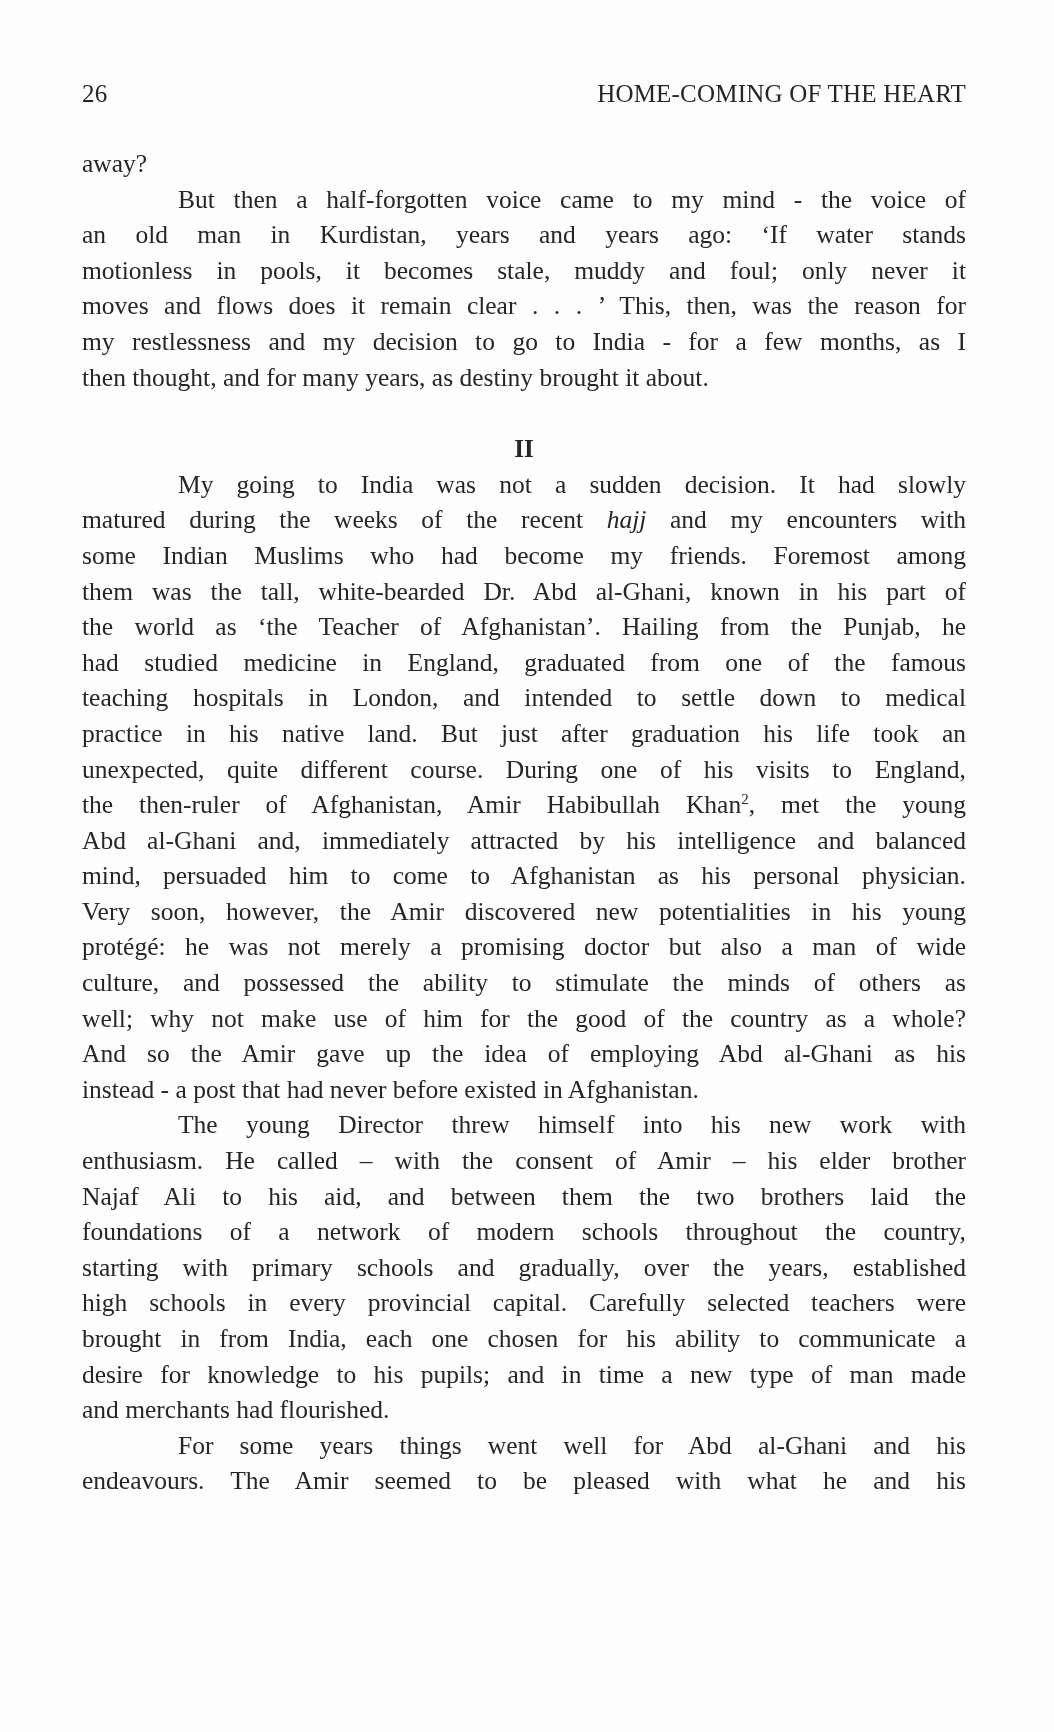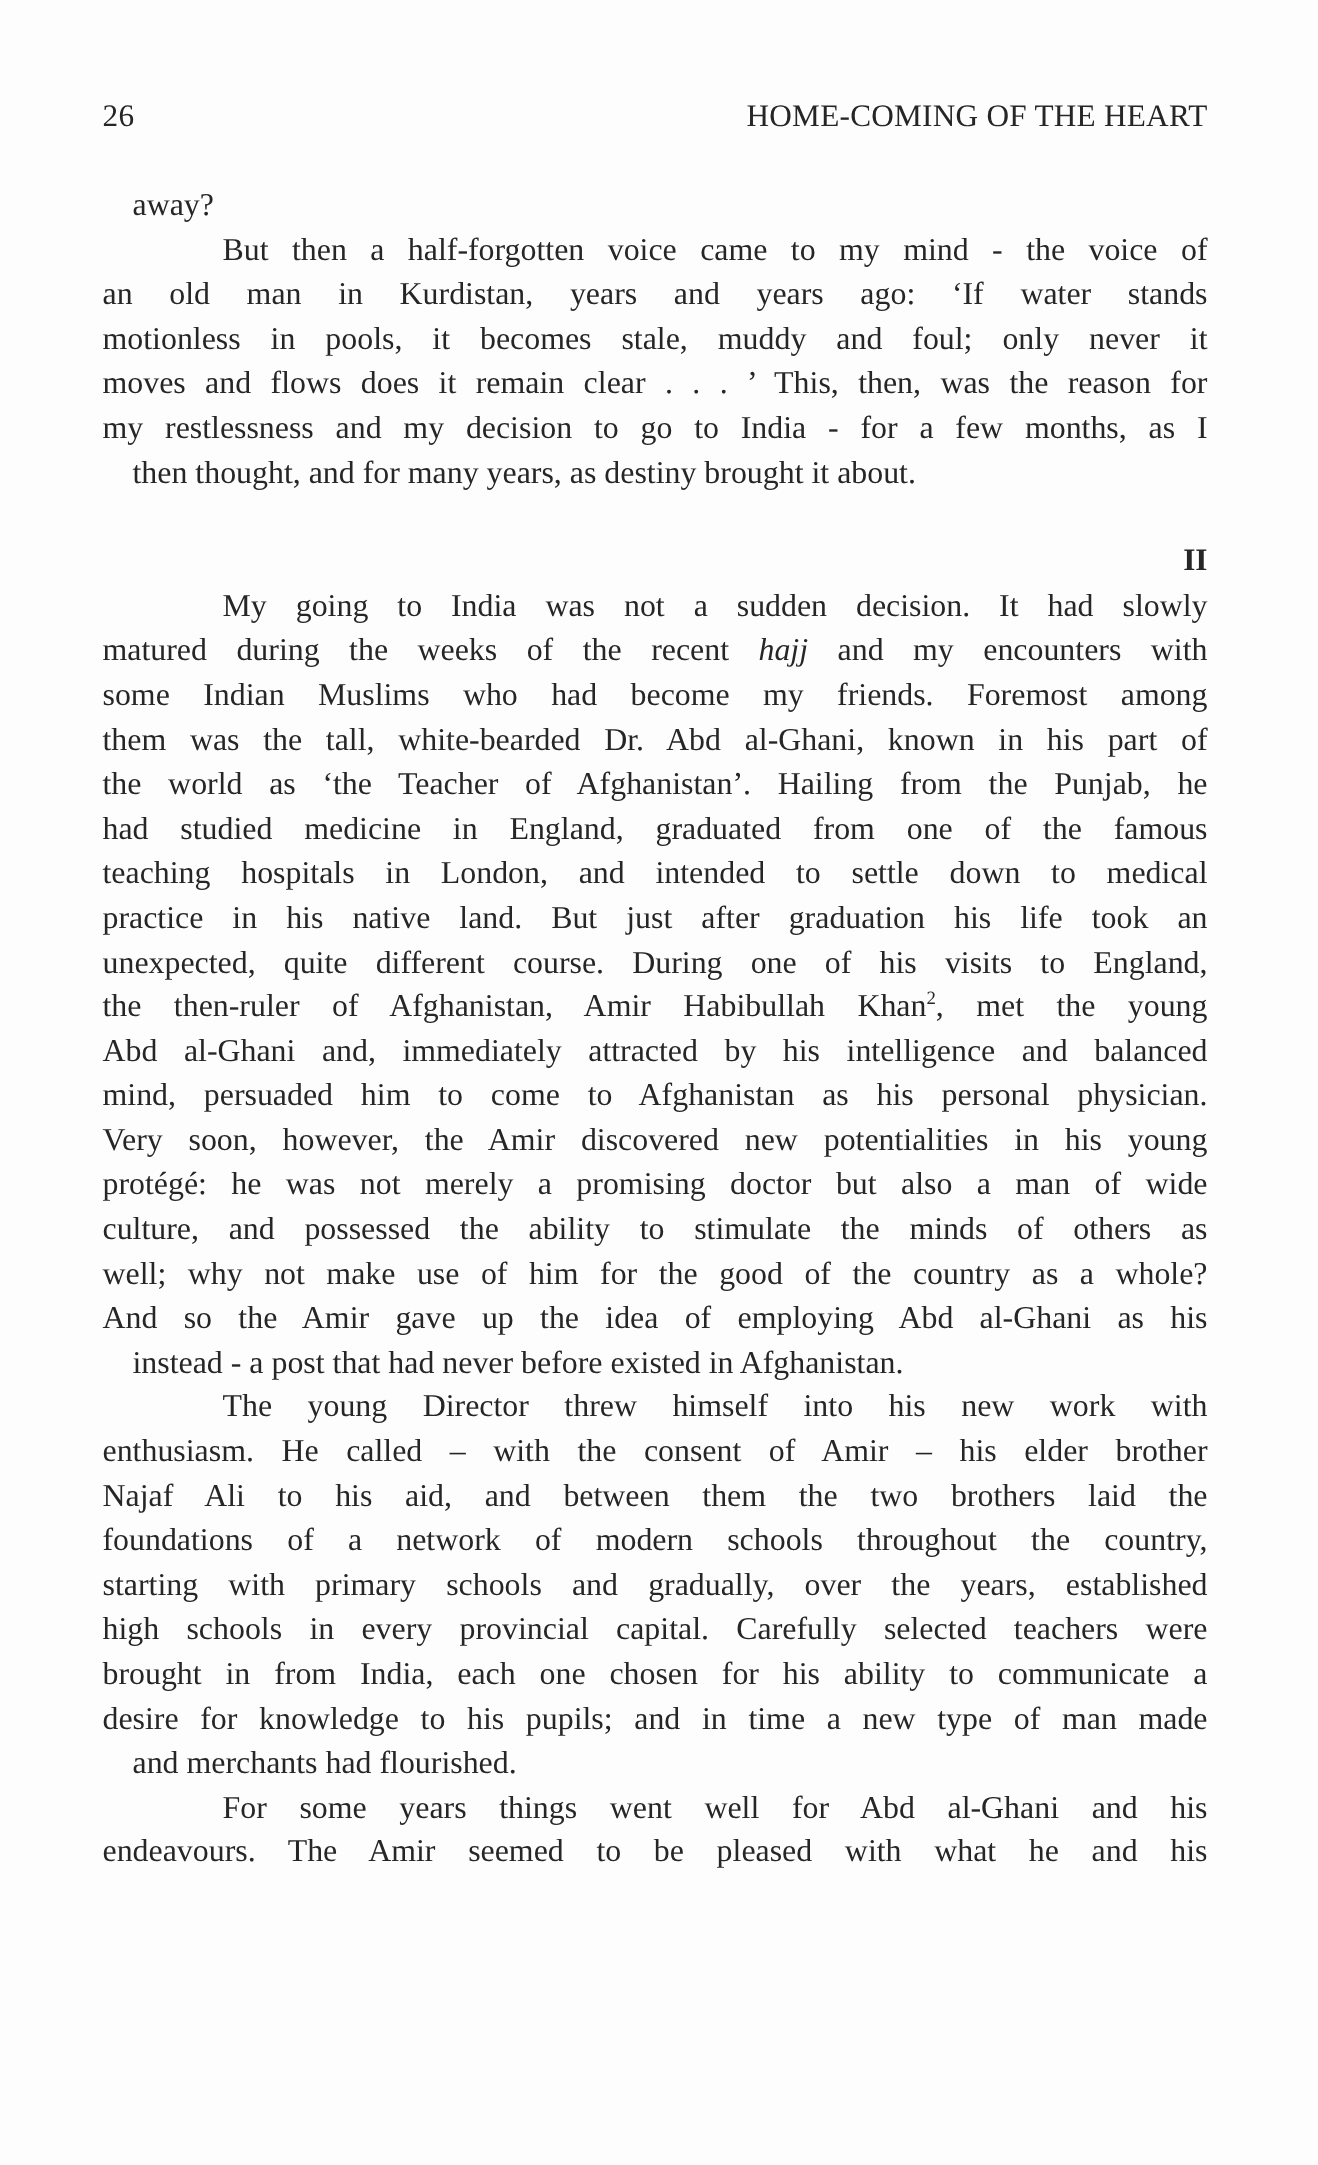--- a/index.html
+++ b/index.html
@@ -8,23 +8,23 @@
     font-family: "Liberation Serif", "DejaVu Serif", serif;
     color: #262626;
   }
   .page { position: absolute; left: 0; top: 0; width: 1054px; height: 1732px; background: #fdfdfd; }
   .running-head { position: absolute; top: 80px; left: 82px; right: 88px; height: 36px;
     font-size: 25px; letter-spacing: 0.2px; text-align: center; }
   .folio { position: absolute; left: 0; top: 0; }
   .rh-title { position: absolute; right: 0; top: 0; }
   .body { position: absolute; left: 82px; top: 146px; width: 884px; font-size: 25.5px; line-height: 35.6px; }
   .line { display: block; white-space: nowrap; text-align: justify; text-align-last: justify; height: 35.6px; }
-  .line.last { text-align-last: left; margin-left: 24px; }
+  .line.last { text-align-last: left; }
   .line.indent { padding-left: 96px; }
-  .section { display: block; text-align: right; font-weight: bold; font-size: 25px; height: 35.6px; margin-top: 36px; }
+  .section { display: block; text-align: center; font-weight: bold; font-size: 25px; height: 35.6px; margin-top: 36px; }
   em { }
   sup { font-size: 15px; line-height: 0; }
 </style>
 </head>
 <body>
 
 <div class="page">
   <div class="running-head">
     <span class="folio">26</span>
     <span class="rh-title">HOME-COMING OF THE HEART</span>

